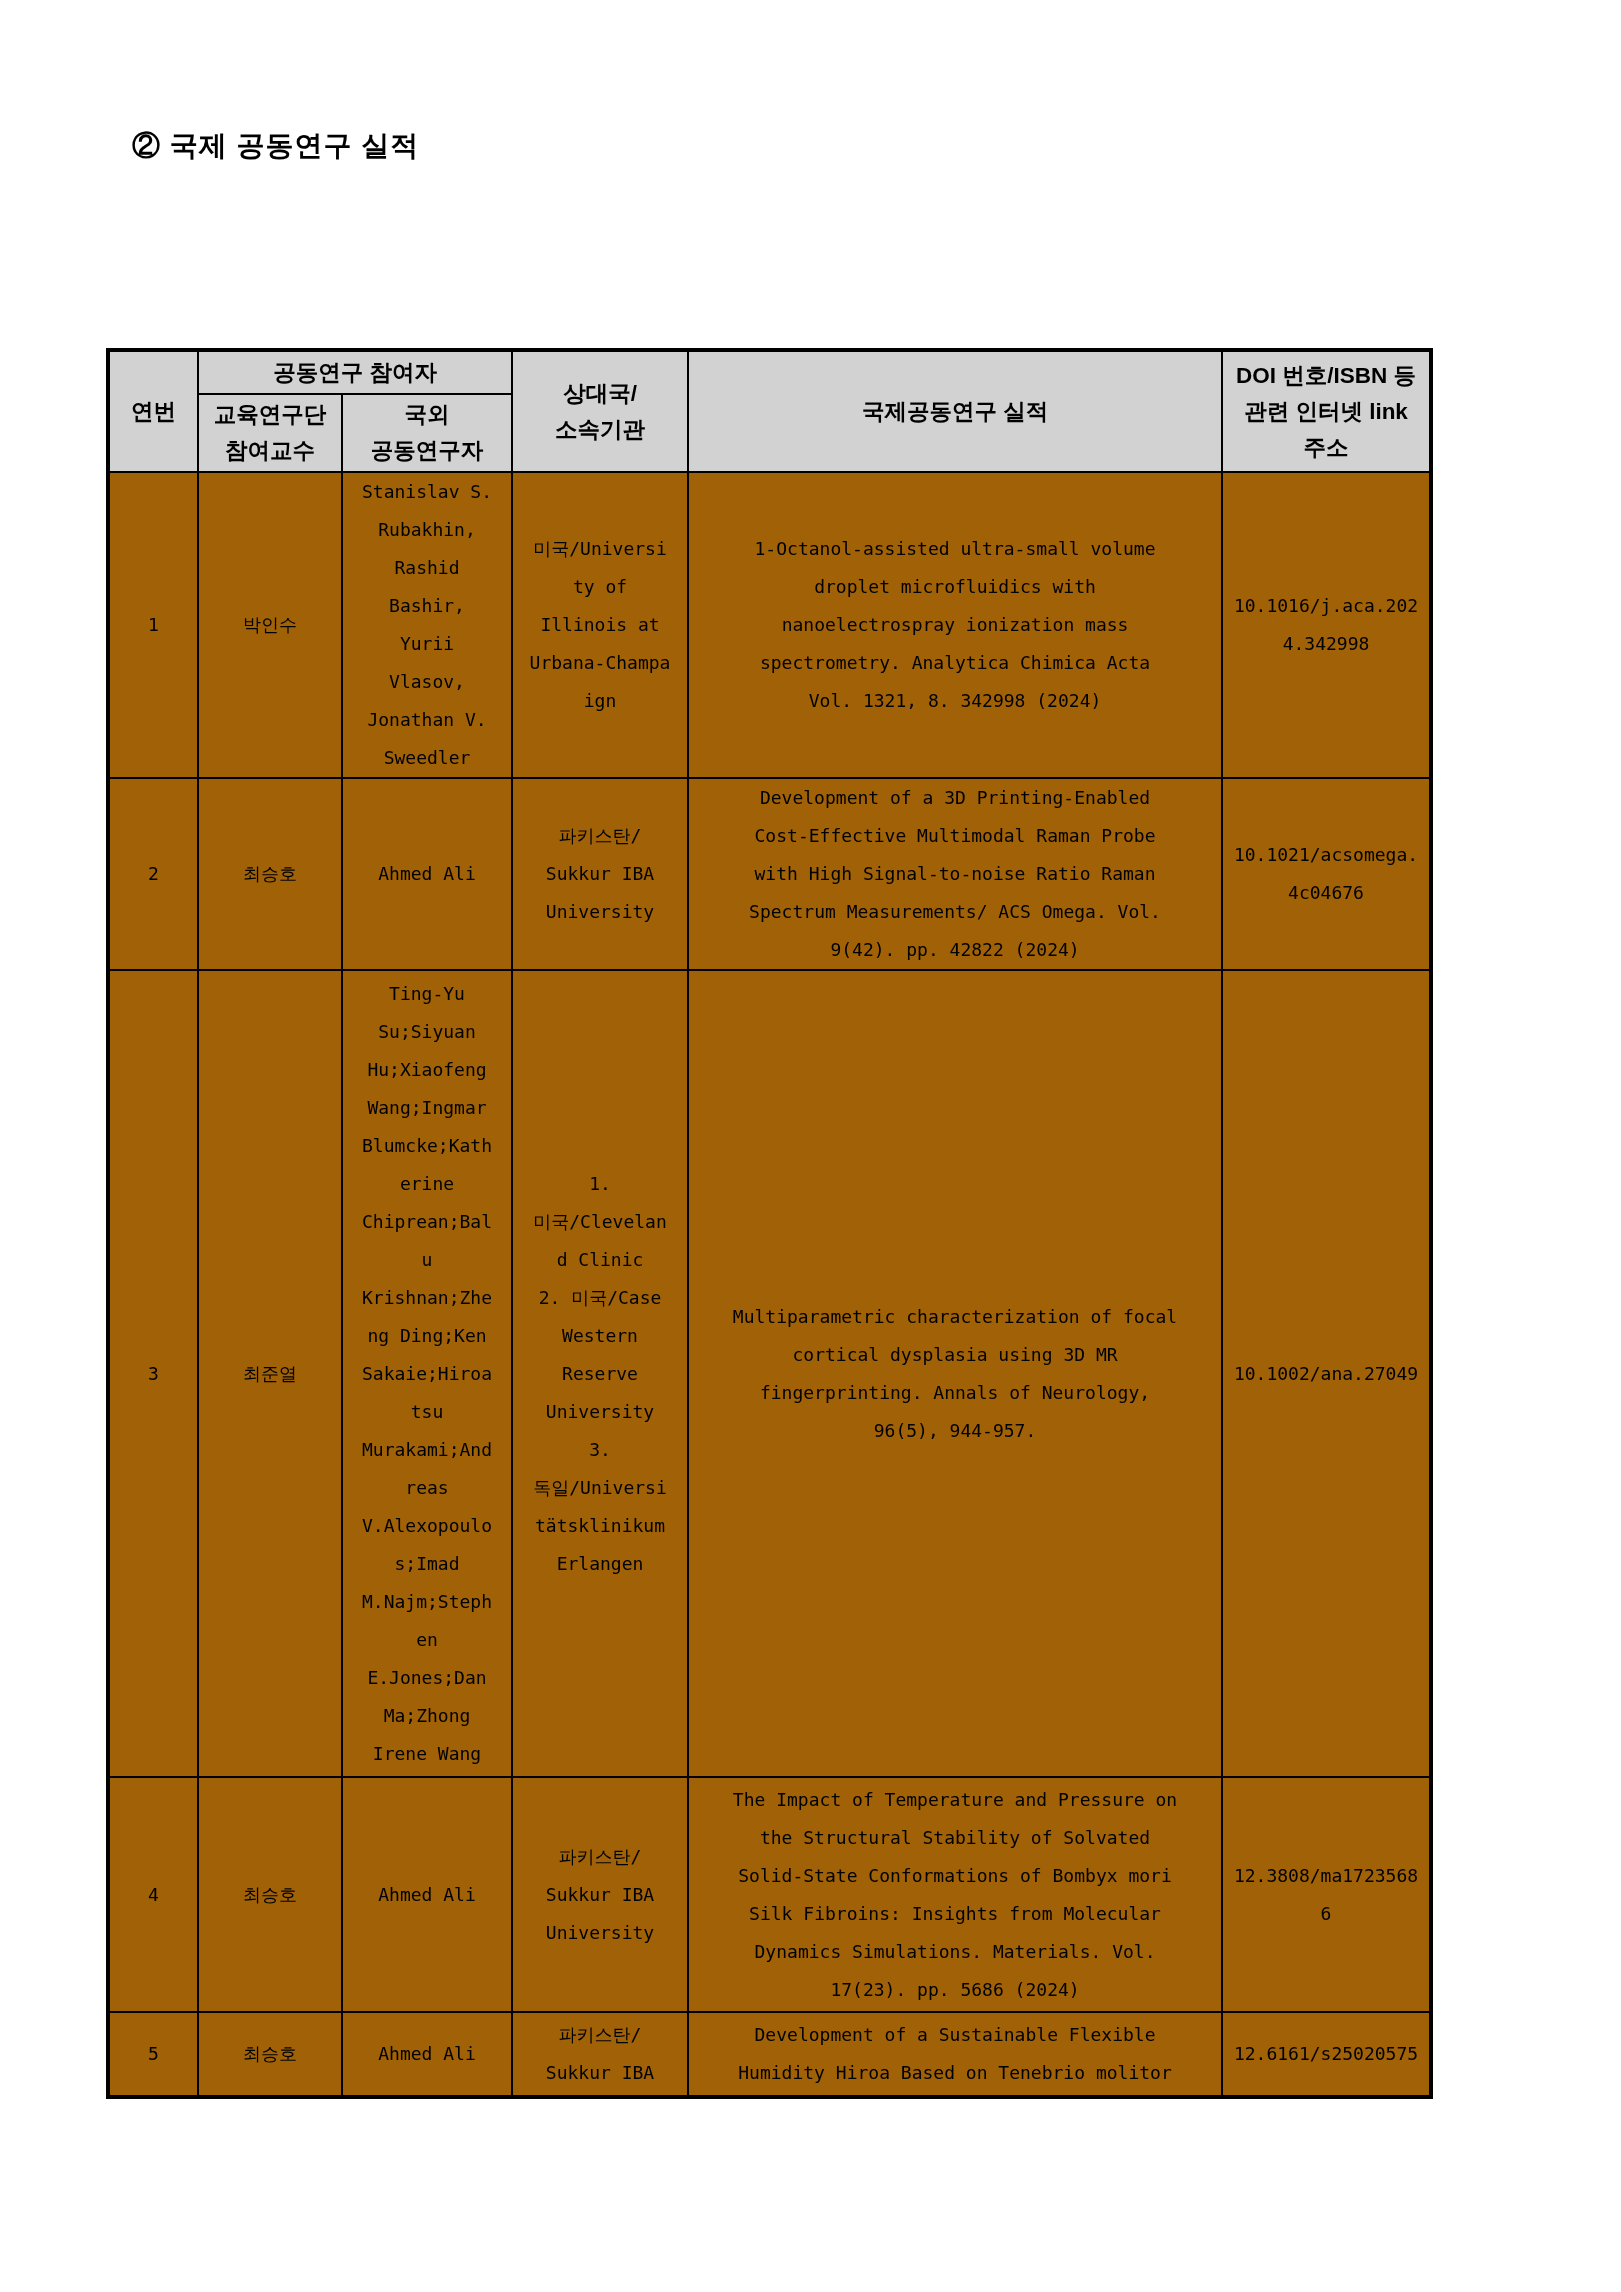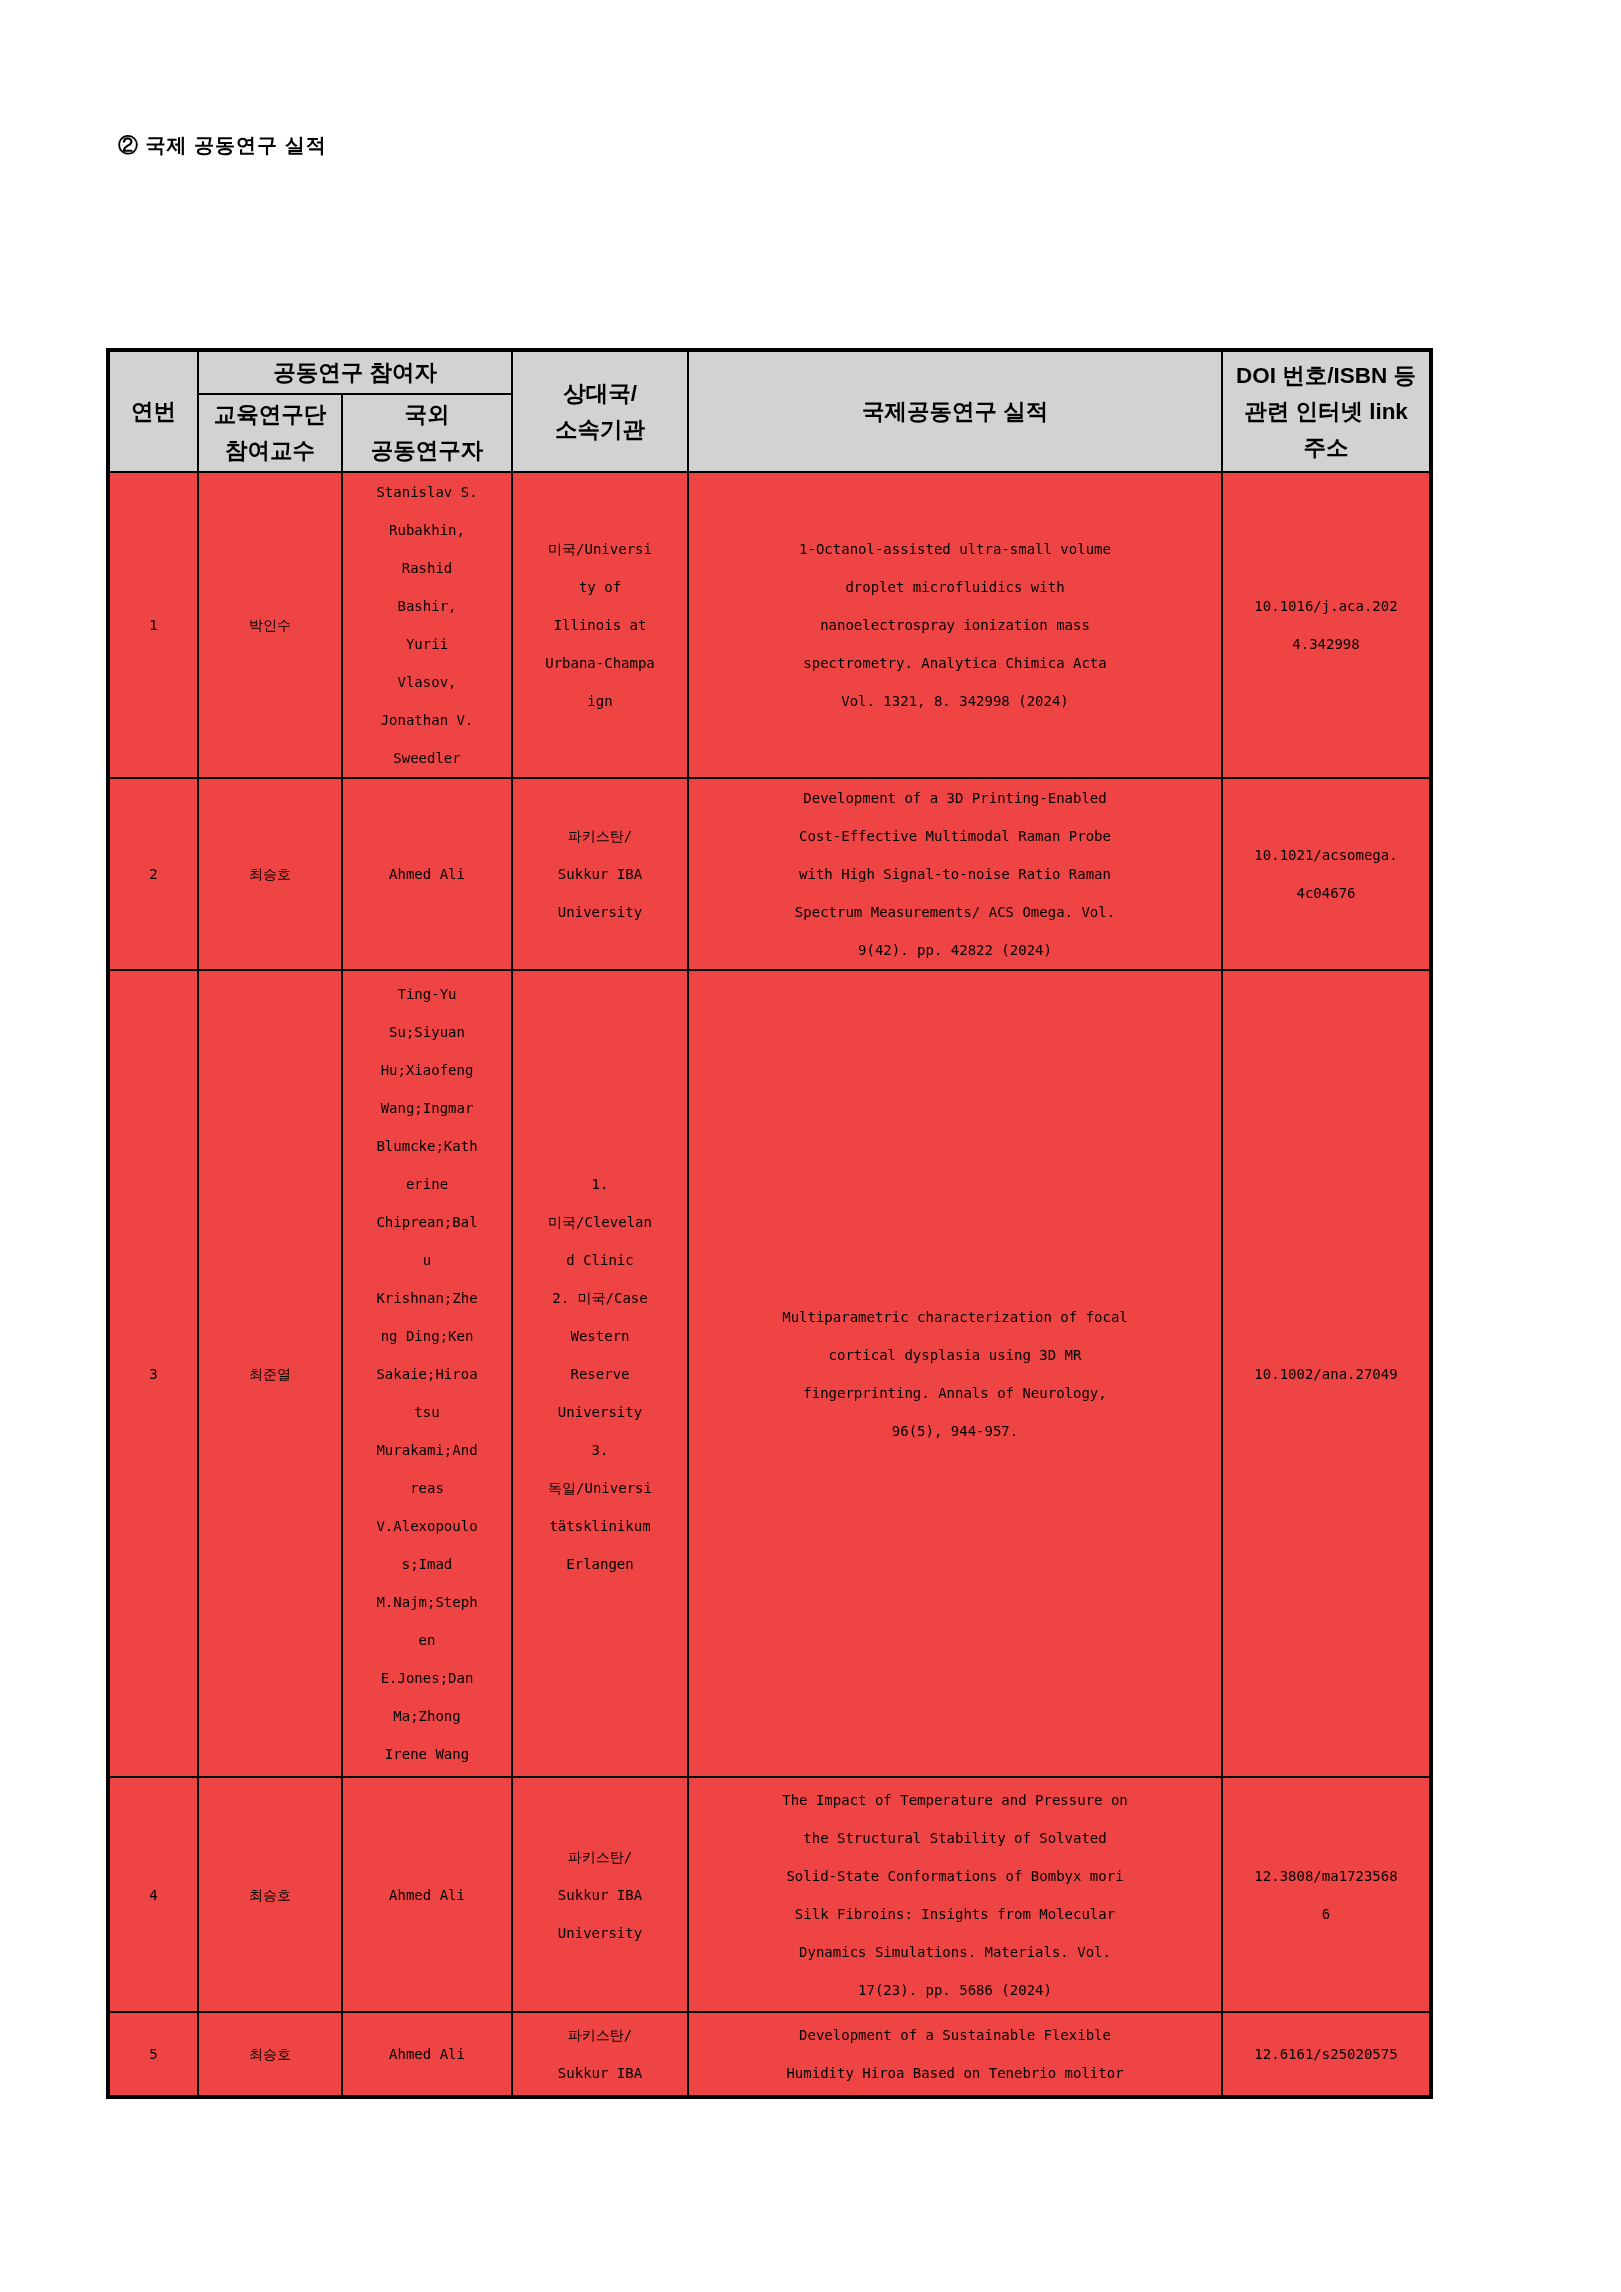--- a/index.html
+++ b/index.html
@@ -7,25 +7,25 @@
   .page {
     position: relative;
     width: 1621px;
     height: 2293px;
     background: #ffffff;
     color: #000000;
     overflow: hidden;
   }
   .title {
     position: absolute;
-    left: 118px;
+    left: 132px;
     top: 125px;
     font-family: "Liberation Sans", sans-serif;
     font-weight: bold;
-    font-size: 20px;
+    font-size: 28px;
     line-height: 41px;
     letter-spacing: 1px;
     white-space: pre;
   }
   .subtitle {
     position: absolute;
     left: 112px;
     top: 210px;
     font-family: "Liberation Serif", serif;
     font-size: 26.5px;
@@ -50,23 +50,23 @@
     padding: 0 2px;
   }
   .tbl th {
     background: #d2d2d2;
     font-family: "Liberation Sans", sans-serif;
     font-weight: bold;
     font-size: 22.5px;
     line-height: 36px;
   }
   .tbl td {
-    background: #ef4444;
+    background: #a16207;
     font-family: "DejaVu Sans Mono", monospace;
-    font-size: 14px;
+    font-size: 18px;
     line-height: 38px;
   }
   tr.hr1 { height: 44px; }
   tr.hr2 { height: 78px; }
   tr.r1 { height: 304px; }
   tr.r2 { height: 191px; }
   tr.r3 { height: 807px; }
   tr.r4 { height: 235px; }
   tr.r5 { height: 85px; }
 </style>

